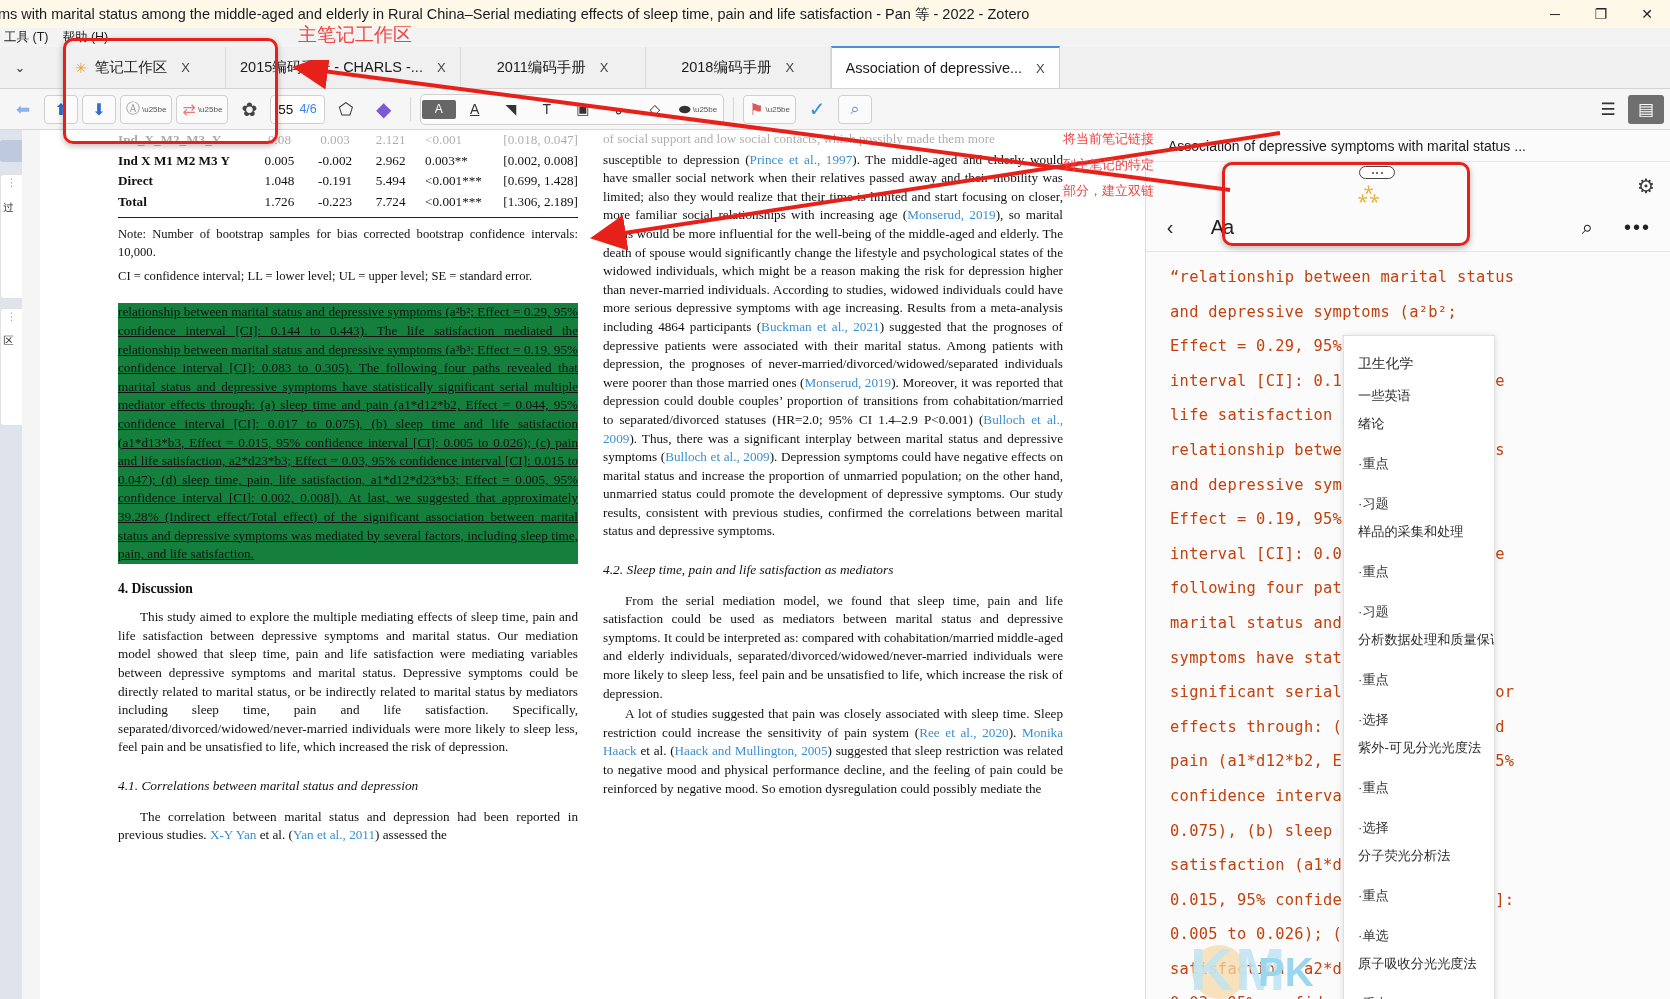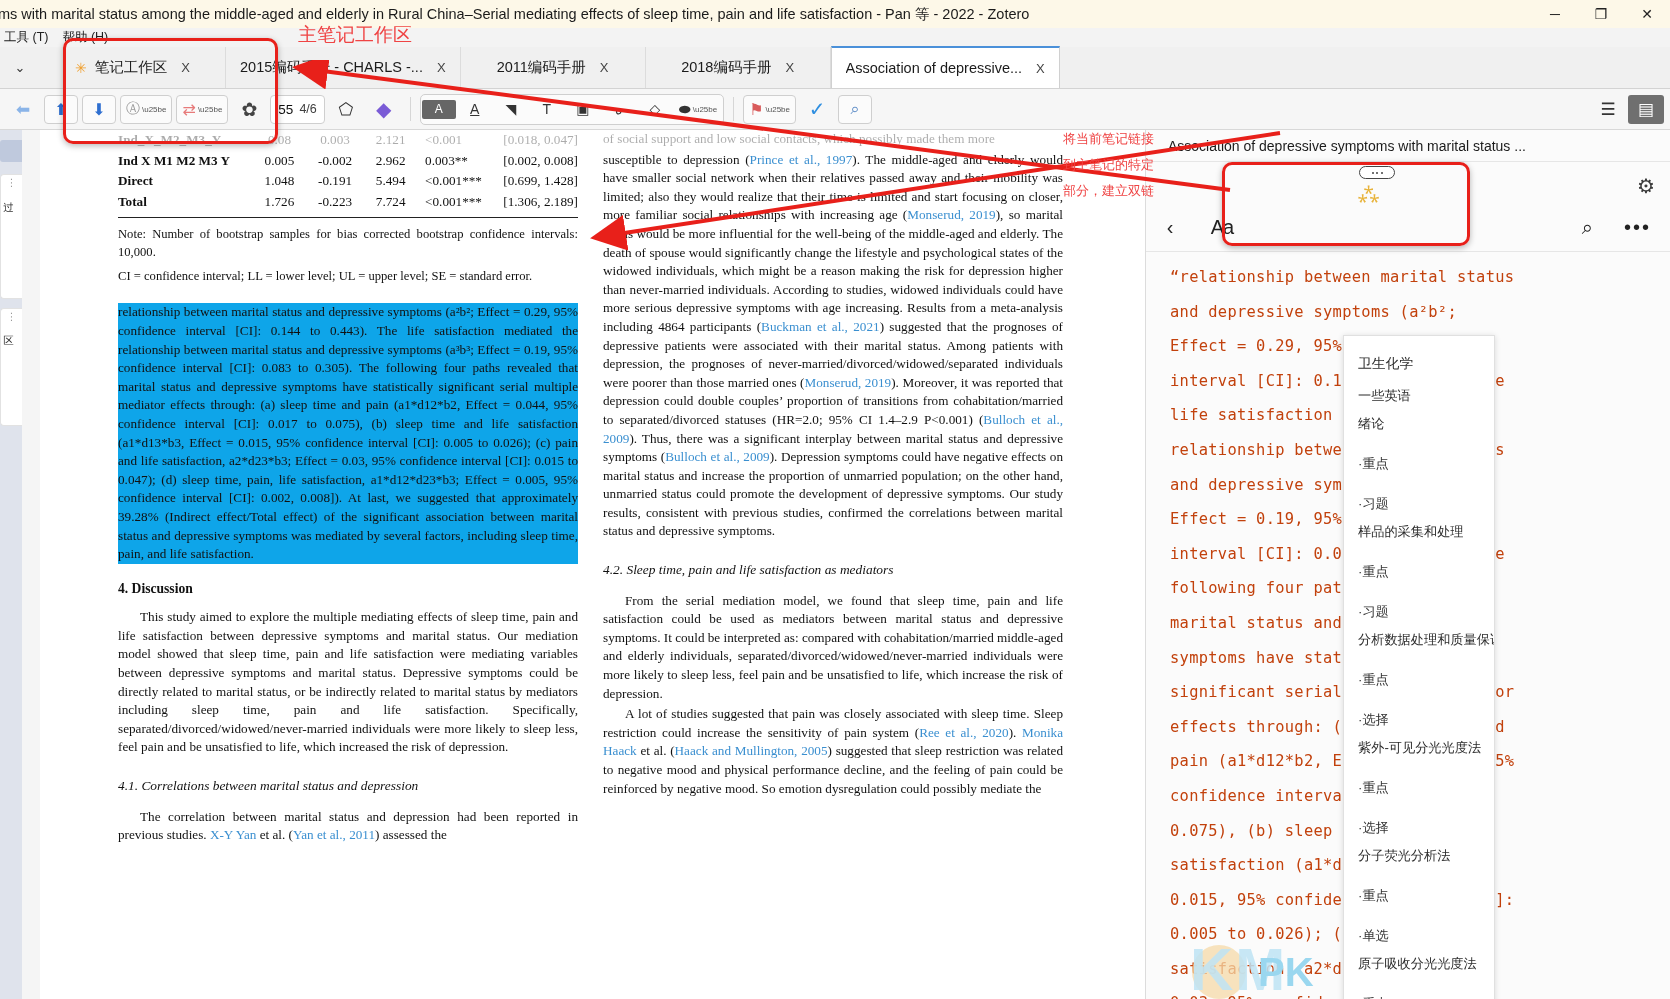--- a/index.html
+++ b/index.html
@@ -80,21 +80,21 @@
     padding: 1px; height: 31px;
   }
   .tgroup .tbtn { border: none; background: transparent; height: 27px; }
   .caret { font-size: 8px; color: #555; }
   .pagebox {
     display: flex; align-items: center; gap: 6px;
     border: 1px solid #cfcfcf; border-radius: 4px; background: #fff;
     height: 29px; padding: 0 7px; font-size: 13.5px;
   }
   .pagebox .pnum { color: #111; }
-  .pagebox .ptot { color: #404040; font-size: 12.5px; }
+  .pagebox .ptot { color: #3b82f6; font-size: 12.5px; }
   .tsep { width: 1px; height: 24px; background: #d6d6d6; margin: 0 5px; }
 
   
   .body { position: absolute; left: 0; top: 130px; width: 1670px; height: 869px; background: #fff; }
 
   
   .leftrail {
     position: absolute; left: 0; top: 0; width: 22px; height: 869px;
     background: #dfe3ec;
   }
@@ -114,21 +114,21 @@
     background: #ffffff; overflow: hidden;
   }
   .pdfcols { position: absolute; left: 0; top: 0; width: 1105px; height: 869px; }
   .col {
     position: absolute; top: 0; width: 460px;
     font-family: "Liberation Serif", serif;
     font-size: 13.2px; line-height: 18.6px; color: #111; text-align: justify;
   }
   .colA { left: 78px; }
   .colB { left: 563px; }
-  .hl { background: #0ea5e9; }
+  .hl { background: #15803d; text-decoration: underline; }
   .ref { color: #3a8fd0; }
   .sechead { font-weight: bold; font-size: 13.6px; margin: 16px 0 10px 0; }
   .subhead { font-style: italic; font-size: 13.4px; margin: 20px 0 12px 0; }
   .para { text-indent: 22px; margin: 0 0 2px 0; }
   .para.noind { text-indent: 0; }
   .note { font-size: 12.6px; line-height: 18px; margin-top: 4px; }
 
   
   .stat-table { font-family: "Liberation Serif", serif; font-size: 13.2px; color: #111; }
   .stat-table table { border-collapse: collapse; width: 100%; }

